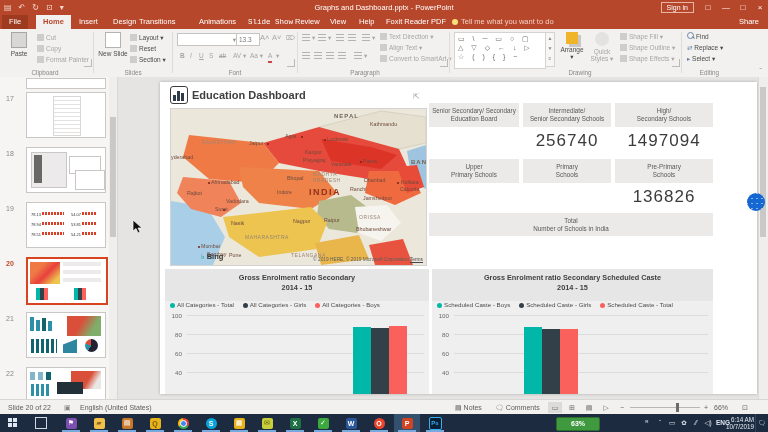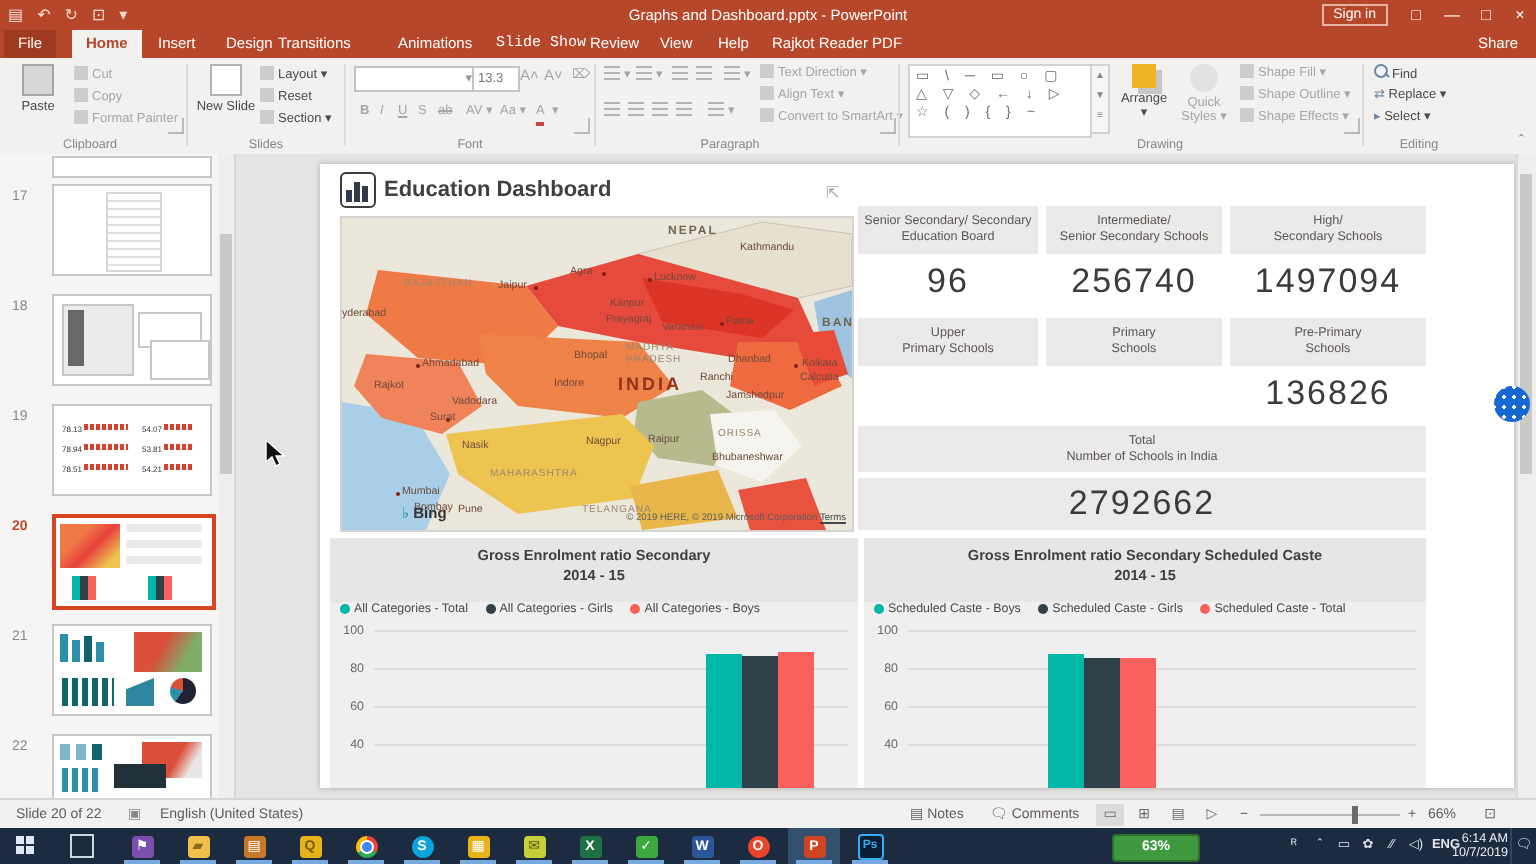--- a/index.html
+++ b/index.html
@@ -123,21 +123,22 @@
     <div class="tab" style="left:2px;background:#9e3a20;">File</div>
     <div class="tab active" style="left:36px;">Home</div>
     <div class="tab" style="left:72px;">Insert</div>
     <div class="tab" style="left:106px;">Design</div>
     <div class="tab" style="left:132px;">Transitions</div>
     <div class="tab" style="left:192px;">Animations</div>
     <div class="tab" style="left:241px;font-family:Liberation Mono, monospace;">Slide Show</div>
     <div class="tab" style="left:288px;">Review</div>
     <div class="tab" style="left:323px;">View</div>
     <div class="tab" style="left:352px;">Help</div>
-    <div class="tab" style="left:379px;">Rajkot Reader PDF</div>
+    <div class="tab" style="left:379px;">Foxit Reader PDF</div>
+    <div class="tellme" style="left:452px;"><span class="bulb"></span><span>Tell me what you want to do</span></div>
     <div class="tab" style="right:2px;">Share</div>
   </div>
 
   <div class="abs ribbon">
 
     <div class="bigbtn" style="left:4px;">
       <span class="bigicon" style="background:#d9d7d5;border:1px solid #a8a6a4;"></span>
       <span>Paste</span>
     </div>
     <div class="sbtn dis" style="left:37px;top:4px;"><span class="icondot"></span><span>Cut</span></div>
@@ -358,29 +359,27 @@
         <span class="cdot" style="left:226px;top:73px;"></span><span class="cdot" style="left:37px;top:73px;"></span>
         <span class="cdot" style="left:52px;top:100px;"></span><span class="cdot" style="left:27px;top:137px;"></span>
         <div class="bing"><span style="color:#008373;">♭</span> <span>Bing</span></div>
         <div class="mapcopy"><span>© 2019 HERE, © 2019 Microsoft Corporation</span> <u>Terms</u></div>
       </div>
 
       <div class="abs" style="left:269px;top:21px;width:284px;height:161px;">
         <div class="statlabel" style="left:0;top:0;width:90px;height:20px;"><span>Senior Secondary/ Secondary</span><br><span>Education Board</span></div>
         <div class="statlabel" style="left:94px;top:0;width:88px;height:20px;"><span>Intermediate/</span><br><span>Senior Secondary Schools</span></div>
         <div class="statlabel" style="left:186px;top:0;width:98px;height:20px;"><span>High/</span><br><span>Secondary Schools</span></div>
-        <div class="statval" style="left:0;top:28px;width:90px;">96</div>
         <div class="statval" style="left:94px;top:28px;width:88px;">256740</div>
         <div class="statval" style="left:186px;top:28px;width:98px;">1497094</div>
         <div class="statlabel" style="left:0;top:56px;width:90px;height:20px;"><span>Upper</span><br><span>Primary Schools</span></div>
         <div class="statlabel" style="left:94px;top:56px;width:88px;height:20px;"><span>Primary</span><br><span>Schools</span></div>
         <div class="statlabel" style="left:186px;top:56px;width:98px;height:20px;"><span>Pre-Primary</span><br><span>Schools</span></div>
         <div class="statval" style="left:186px;top:84px;width:98px;">136826</div>
         <div class="statlabel" style="left:0;top:110px;width:284px;height:19px;"><span>Total</span><br><span>Number of Schools in India</span></div>
-        <div class="statlabel statval" style="left:0;top:136px;width:284px;height:25px;padding-top:1px;line-height:24px;">2792662</div>
       </div>
 
       <div class="cpanel" style="left:5px;width:264px;">
         <div class="ctitle"><span>Gross Enrolment ratio Secondary</span><br><span>2014 - 15</span></div>
         <div class="legend">
           <span class="li"><i class="dot" style="background: rgb(0, 183, 168);"></i><span>All Categories - Total</span></span>
           <span class="li"><i class="dot" style="background: rgb(50, 64, 74);"></i><span>All Categories - Girls</span></span>
           <span class="li"><i class="dot" style="background: rgb(251, 97, 92);"></i><span>All Categories - Boys</span></span>
         </div>
         <div class="plot">

